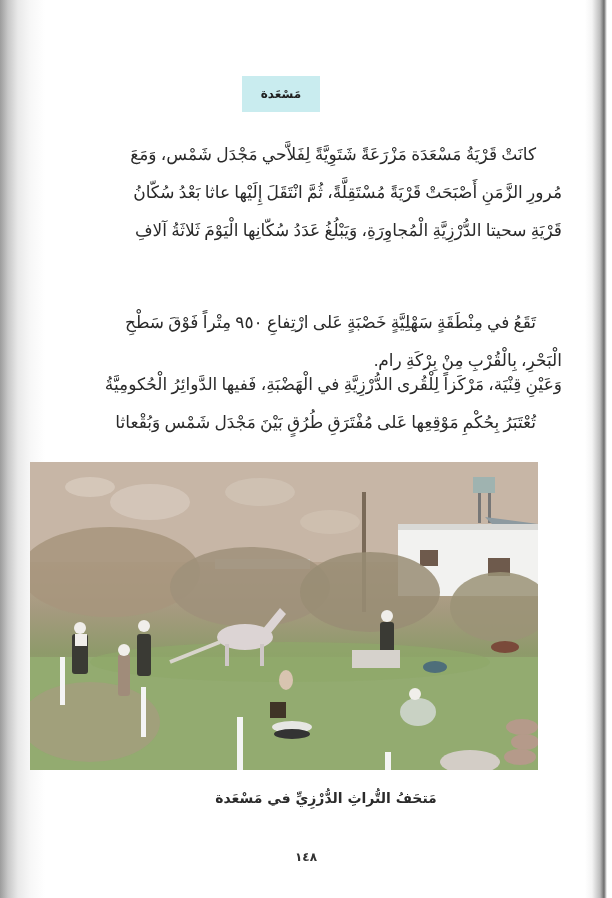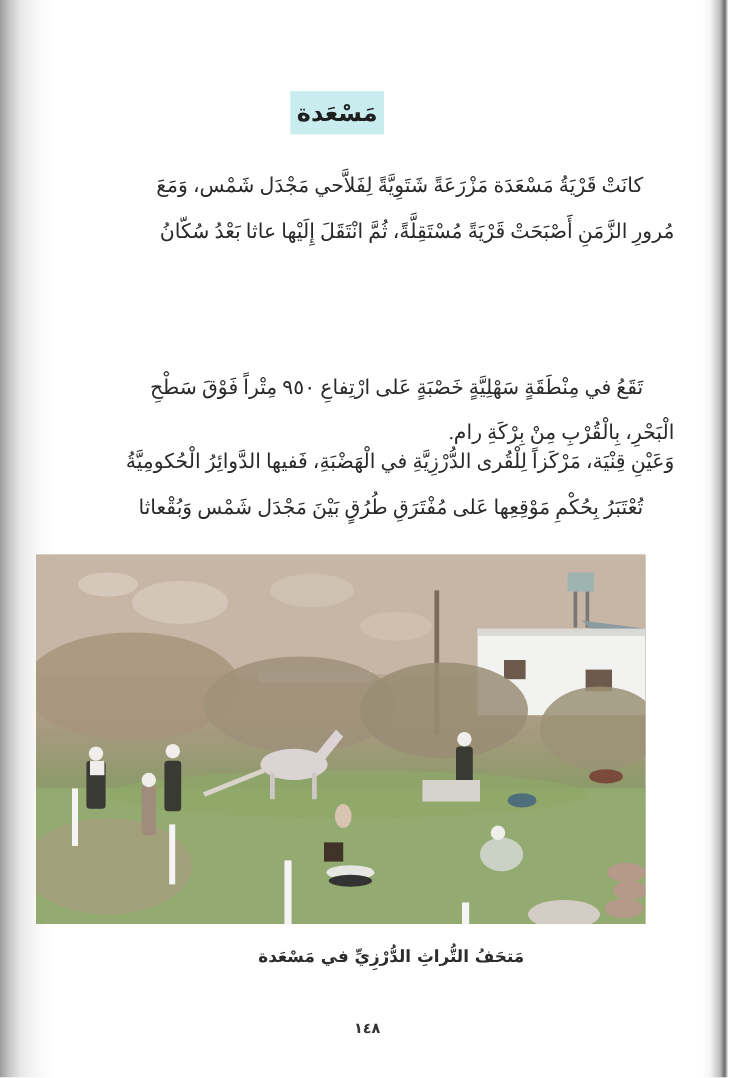--- a/index.html
+++ b/index.html
@@ -12,21 +12,21 @@
       position:absolute; left:0; top:0; width:612px; height:898px;
       background:linear-gradient(to right,#9c9c9c 0px,#c8c8c8 8px,#e9e9e9 18px,#f7f7f7 30px,#ffffff 45px,#ffffff 585px,#f4f4f4 592px,#bdbdbd 600px,#6c6c6c 604px,#ffffff 607px);
     }
     .title-box {
       position:absolute; left:242px; top:76px; width:78px; height:36px;
       background:#c9ecef;
       display:flex; align-items:center; justify-content:center;
     }
     .title-text {
       font-family:"DejaVu Sans", sans-serif; font-weight:bold;
-      font-size:20px; color:#1f1f1f; direction:rtl;
+      font-size:12px; color:#1f1f1f; direction:rtl;
     }
     .para {
       position:absolute; direction:rtl; text-align:justify;
       font-family:Liberation Serif, serif; font-size:17px; color:#2a2a2a;
       line-height:38px;
       text-align-last:right;
     }
     .p1 { left:42px; right:50px; top:136px; }
     .p2 { left:42px; right:50px; top:304px; text-indent:0; }
     .p3 { left:42px; right:50px; top:366px; }
@@ -54,20 +54,21 @@
 
 <div class="page">
 
   <div class="title-box">
     <span class="title-text">مَسْعَدة</span>
   </div>
 
   <div class="para p1">
     <span class="line indent">كانَتْ قَرْيَةُ مَسْعَدَة مَزْرَعَةً شَتَوِيَّةً لِفَلاَّحي مَجْدَل شَمْس، وَمَعَ</span>
     <span class="line">مُرورِ الزَّمَنِ أَصْبَحَتْ قَرْيَةً مُسْتَقِلَّةً، ثُمَّ انْتَقَلَ إِلَيْها عاثا بَعْدُ سُكّانُ</span>
+    <span class="line">قَرْيَةِ سحيتا الدُّرْزِيَّةِ الْمُجاوِرَةِ، وَيَبْلُغُ عَدَدُ سُكّانِها الْيَوْمَ ثَلاثَةُ آلافِ</span>
   </div>
 
   <div class="para p2">
     <span class="line indent">تَقَعُ في مِنْطَقَةٍ سَهْلِيَّةٍ خَصْبَةٍ عَلى ارْتِفاعِ ٩٥٠ مِتْراً فَوْقَ سَطْحِ</span>
     <span class="line">الْبَحْرِ، بِالْقُرْبِ مِنْ بِرْكَةِ رام.</span>
   </div>
 
   <div class="para p3">
     <span class="line">وَعَيْنِ قِنْيَة، مَرْكَزاً لِلْقُرى الدُّرْزِيَّةِ في الْهَضْبَةِ، فَفيها الدَّوائِرُ الْحُكومِيَّةُ</span>
     <span class="line indent">تُعْتَبَرُ بِحُكْمِ مَوْقِعِها عَلى مُفْتَرَقِ طُرُقٍ بَيْنَ مَجْدَل شَمْس وَبُقْعاثا</span>

